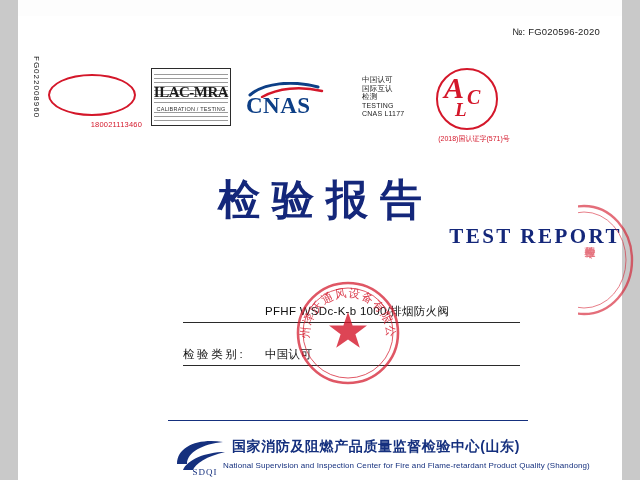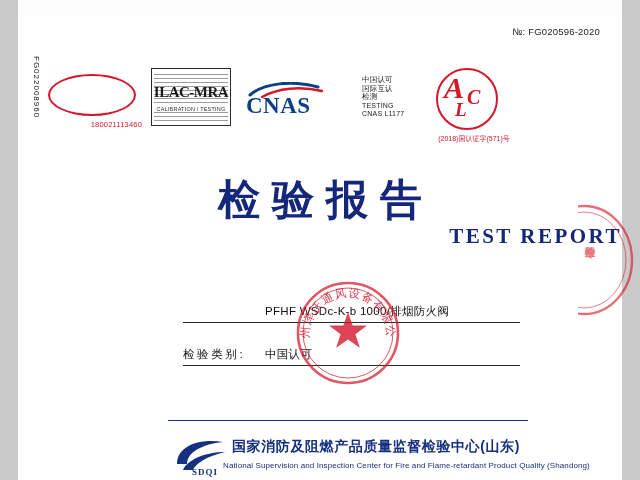--- a/index.html
+++ b/index.html
@@ -375,21 +375,21 @@
     width: 56px;
     height: 40px;
   }
   .sdqi-text {
     position: absolute;
     left: 160px;
     top: 47px;
     width: 54px;
     text-align: center;
     font-family: "Liberation Serif", serif;
-    font-weight: bold;
+    font-weight: normal;
     font-size: 9px;
     letter-spacing: 1px;
     color: #15307e;
   }
   .footer-cn {
     position: absolute;
     left: 214px;
     top: 18px;
     font-size: 14px;
     font-weight: bold;

